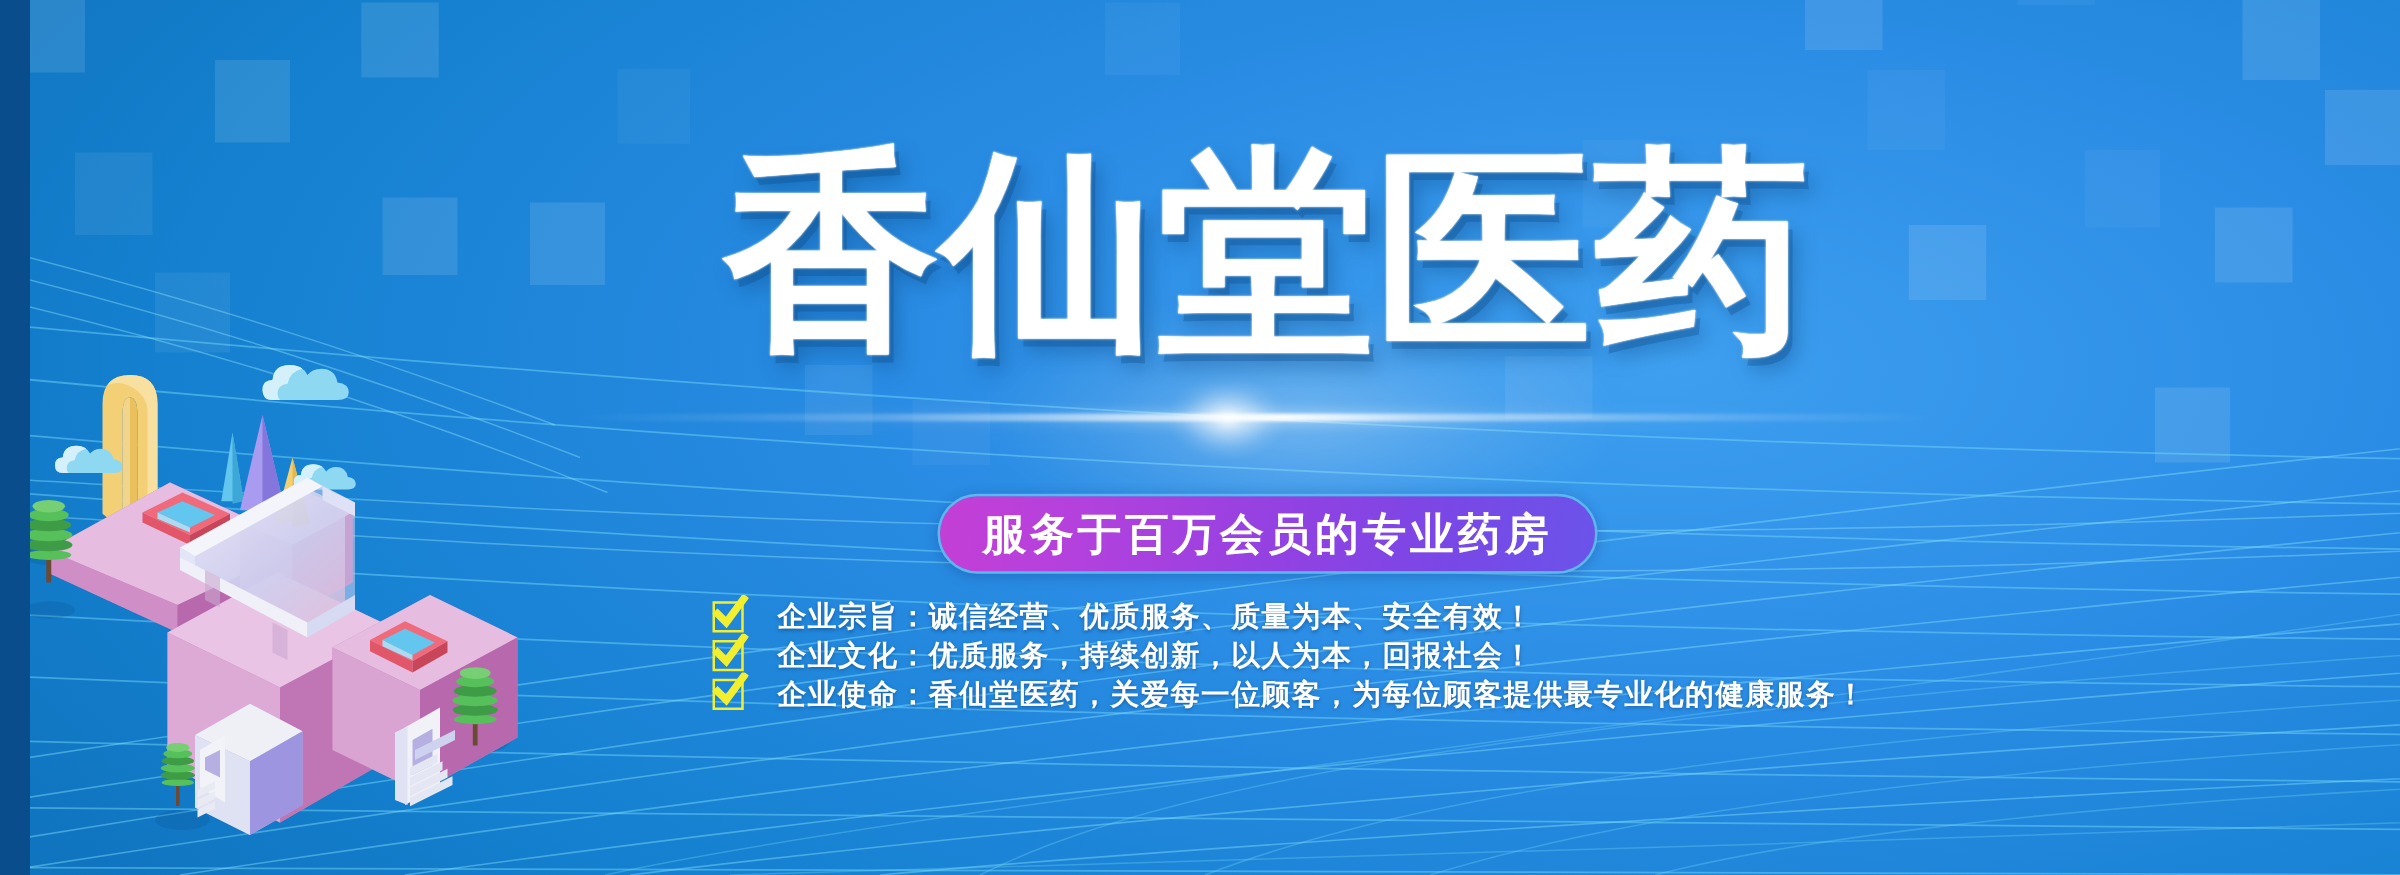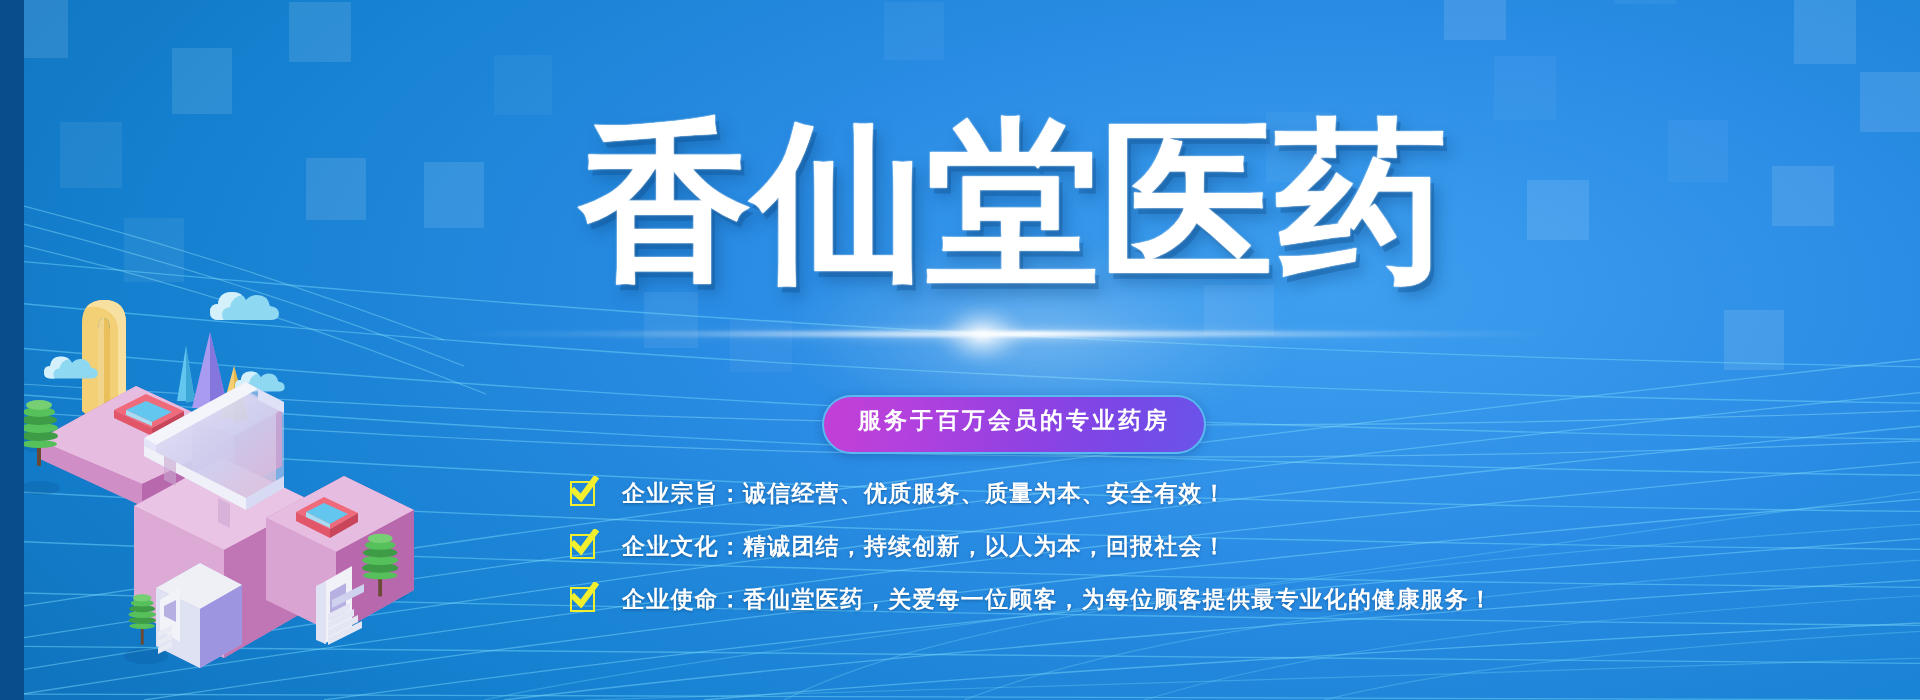--- a/index.html
+++ b/index.html
@@ -65,37 +65,37 @@
       0 0 1px #fff, 0 0 2px #fff,
       4px 6px 0 rgba(10,70,130,.30),
       7px 10px 16px rgba(8,60,115,.35);
     padding-left:60px;
   }
 
   
   #badge-wrap{position:absolute;left:0;right:0;top:395px;text-align:center;padding-left:60px;}
   #badge{
     display:inline-block;
-    padding:9px 34px 17px;
+    padding:9px 34px 7px;
     border-radius:40px;
     background:linear-gradient(100deg,#c43fd6 0%,#b341dd 22%,#9341e2 52%,#7a47e6 76%,#6a54ea 100%);
     border:2px solid #59b8ef;
     color:#ffffff;
-    font-size:23px;
+    font-size:35px;
     font-weight:bold;
     letter-spacing:3px;
     line-height:1.25;
     white-space:nowrap;
     box-shadow:0 2px 10px rgba(20,40,110,.28);
   }
 
   
   #bullets{
     position:absolute;left:546px;top:478px;
-    display:flex;flex-direction:column;gap:22px;
+    display:flex;flex-direction:column;
   }
   .bullet{display:flex;align-items:center;white-space:nowrap;}
   .chk{flex:0 0 auto;width:25px;height:25px;margin-right:27px;position:relative;}
   .chk .box{position:absolute;inset:0;border:2px solid #f2ef2e;}
   .chk .tick{position:absolute;left:-1px;top:-5px;width:30px;height:30px;}
   .btext{
     color:#ffffff;font-size:23px;font-weight:bold;letter-spacing:1.2px;
     text-shadow:0 1px 3px rgba(6,45,90,.45);
   }
 
@@ -365,21 +365,21 @@
       <span class="btext">企业宗旨：诚信经营、优质服务、质量为本、安全有效！</span>
     </div>
 
     <div class="bullet">
       <span class="chk">
         <span class="box"></span>
         <svg class="tick" viewBox="0 0 30 30">
             <path d="M5 15 L12 22 L26 3" fill="none" stroke="#f2ef2e" stroke-width="6" stroke-linecap="square" stroke-linejoin="miter"></path>
           </svg>
       </span>
-      <span class="btext">企业文化：精诚团结，持续创新，以人为本，回报社会！</span>
+      <span class="btext">企业文化：优质服务，持续创新，以人为本，回报社会！</span>
     </div>
 
     <div class="bullet">
       <span class="chk">
         <span class="box"></span>
         <svg class="tick" viewBox="0 0 30 30">
             <path d="M5 15 L12 22 L26 3" fill="none" stroke="#f2ef2e" stroke-width="6" stroke-linecap="square" stroke-linejoin="miter"></path>
           </svg>
       </span>
       <span class="btext">企业使命：香仙堂医药，关爱每一位顾客，为每位顾客提供最专业化的健康服务！</span>

